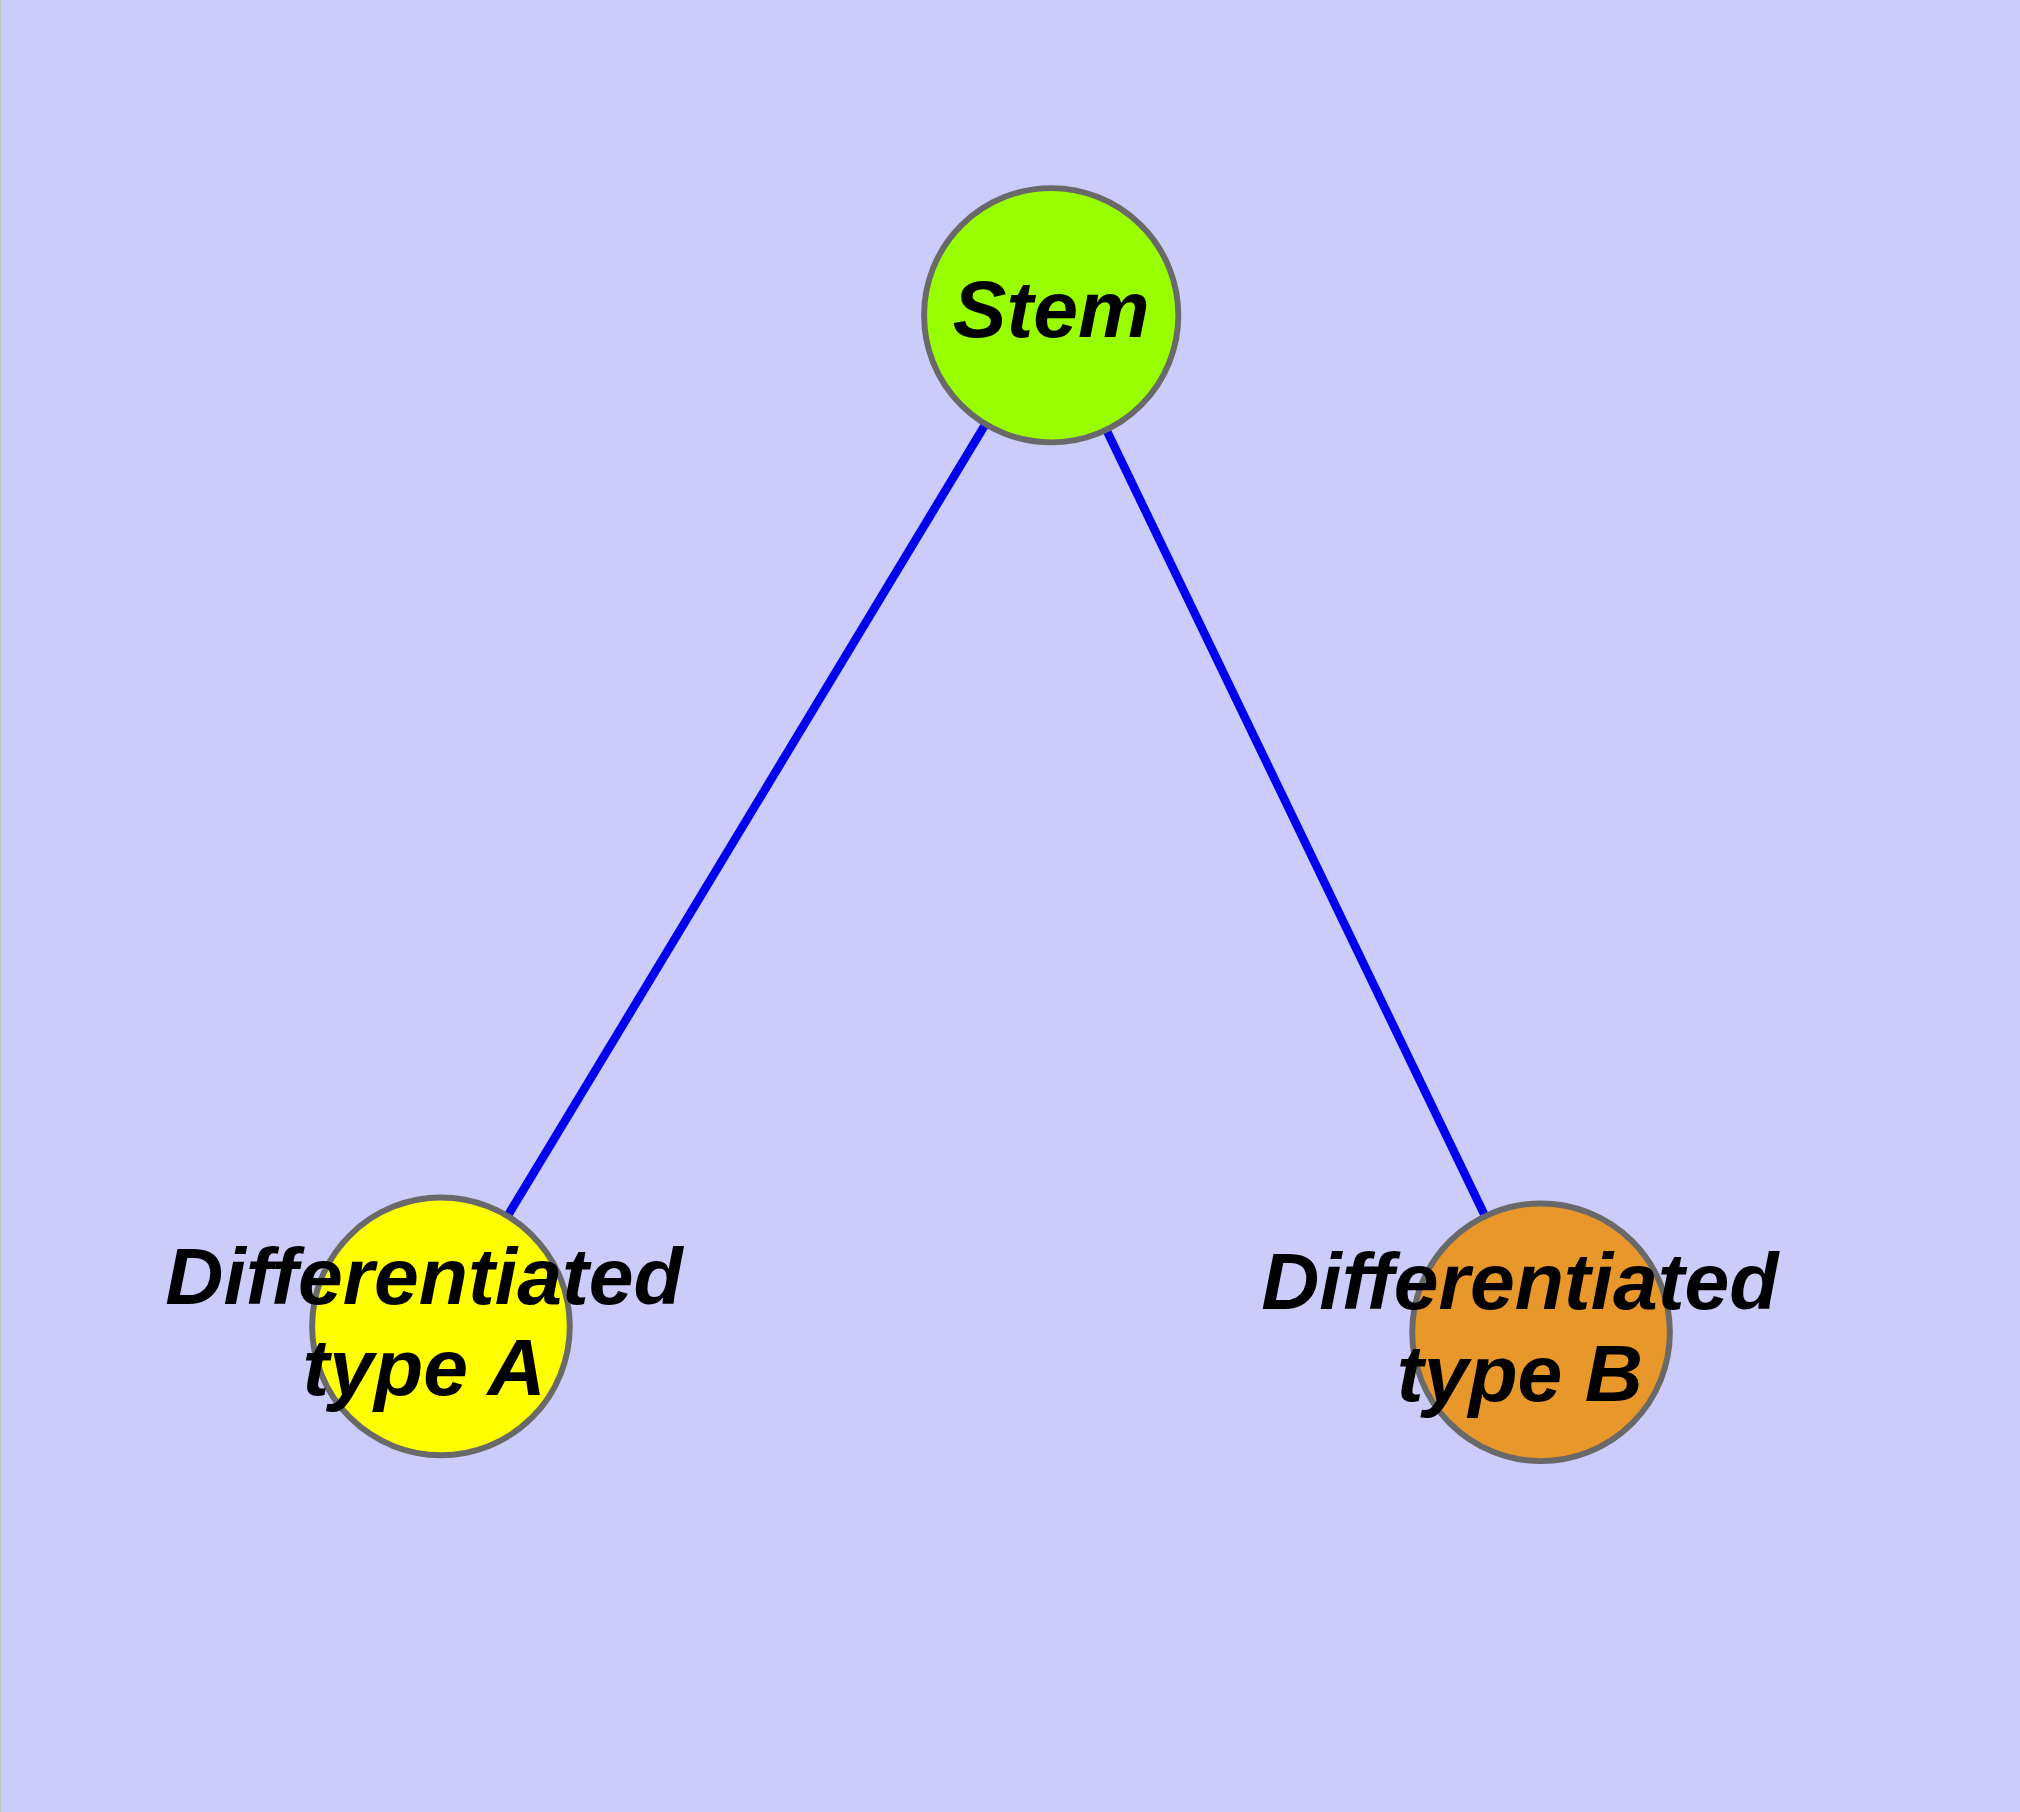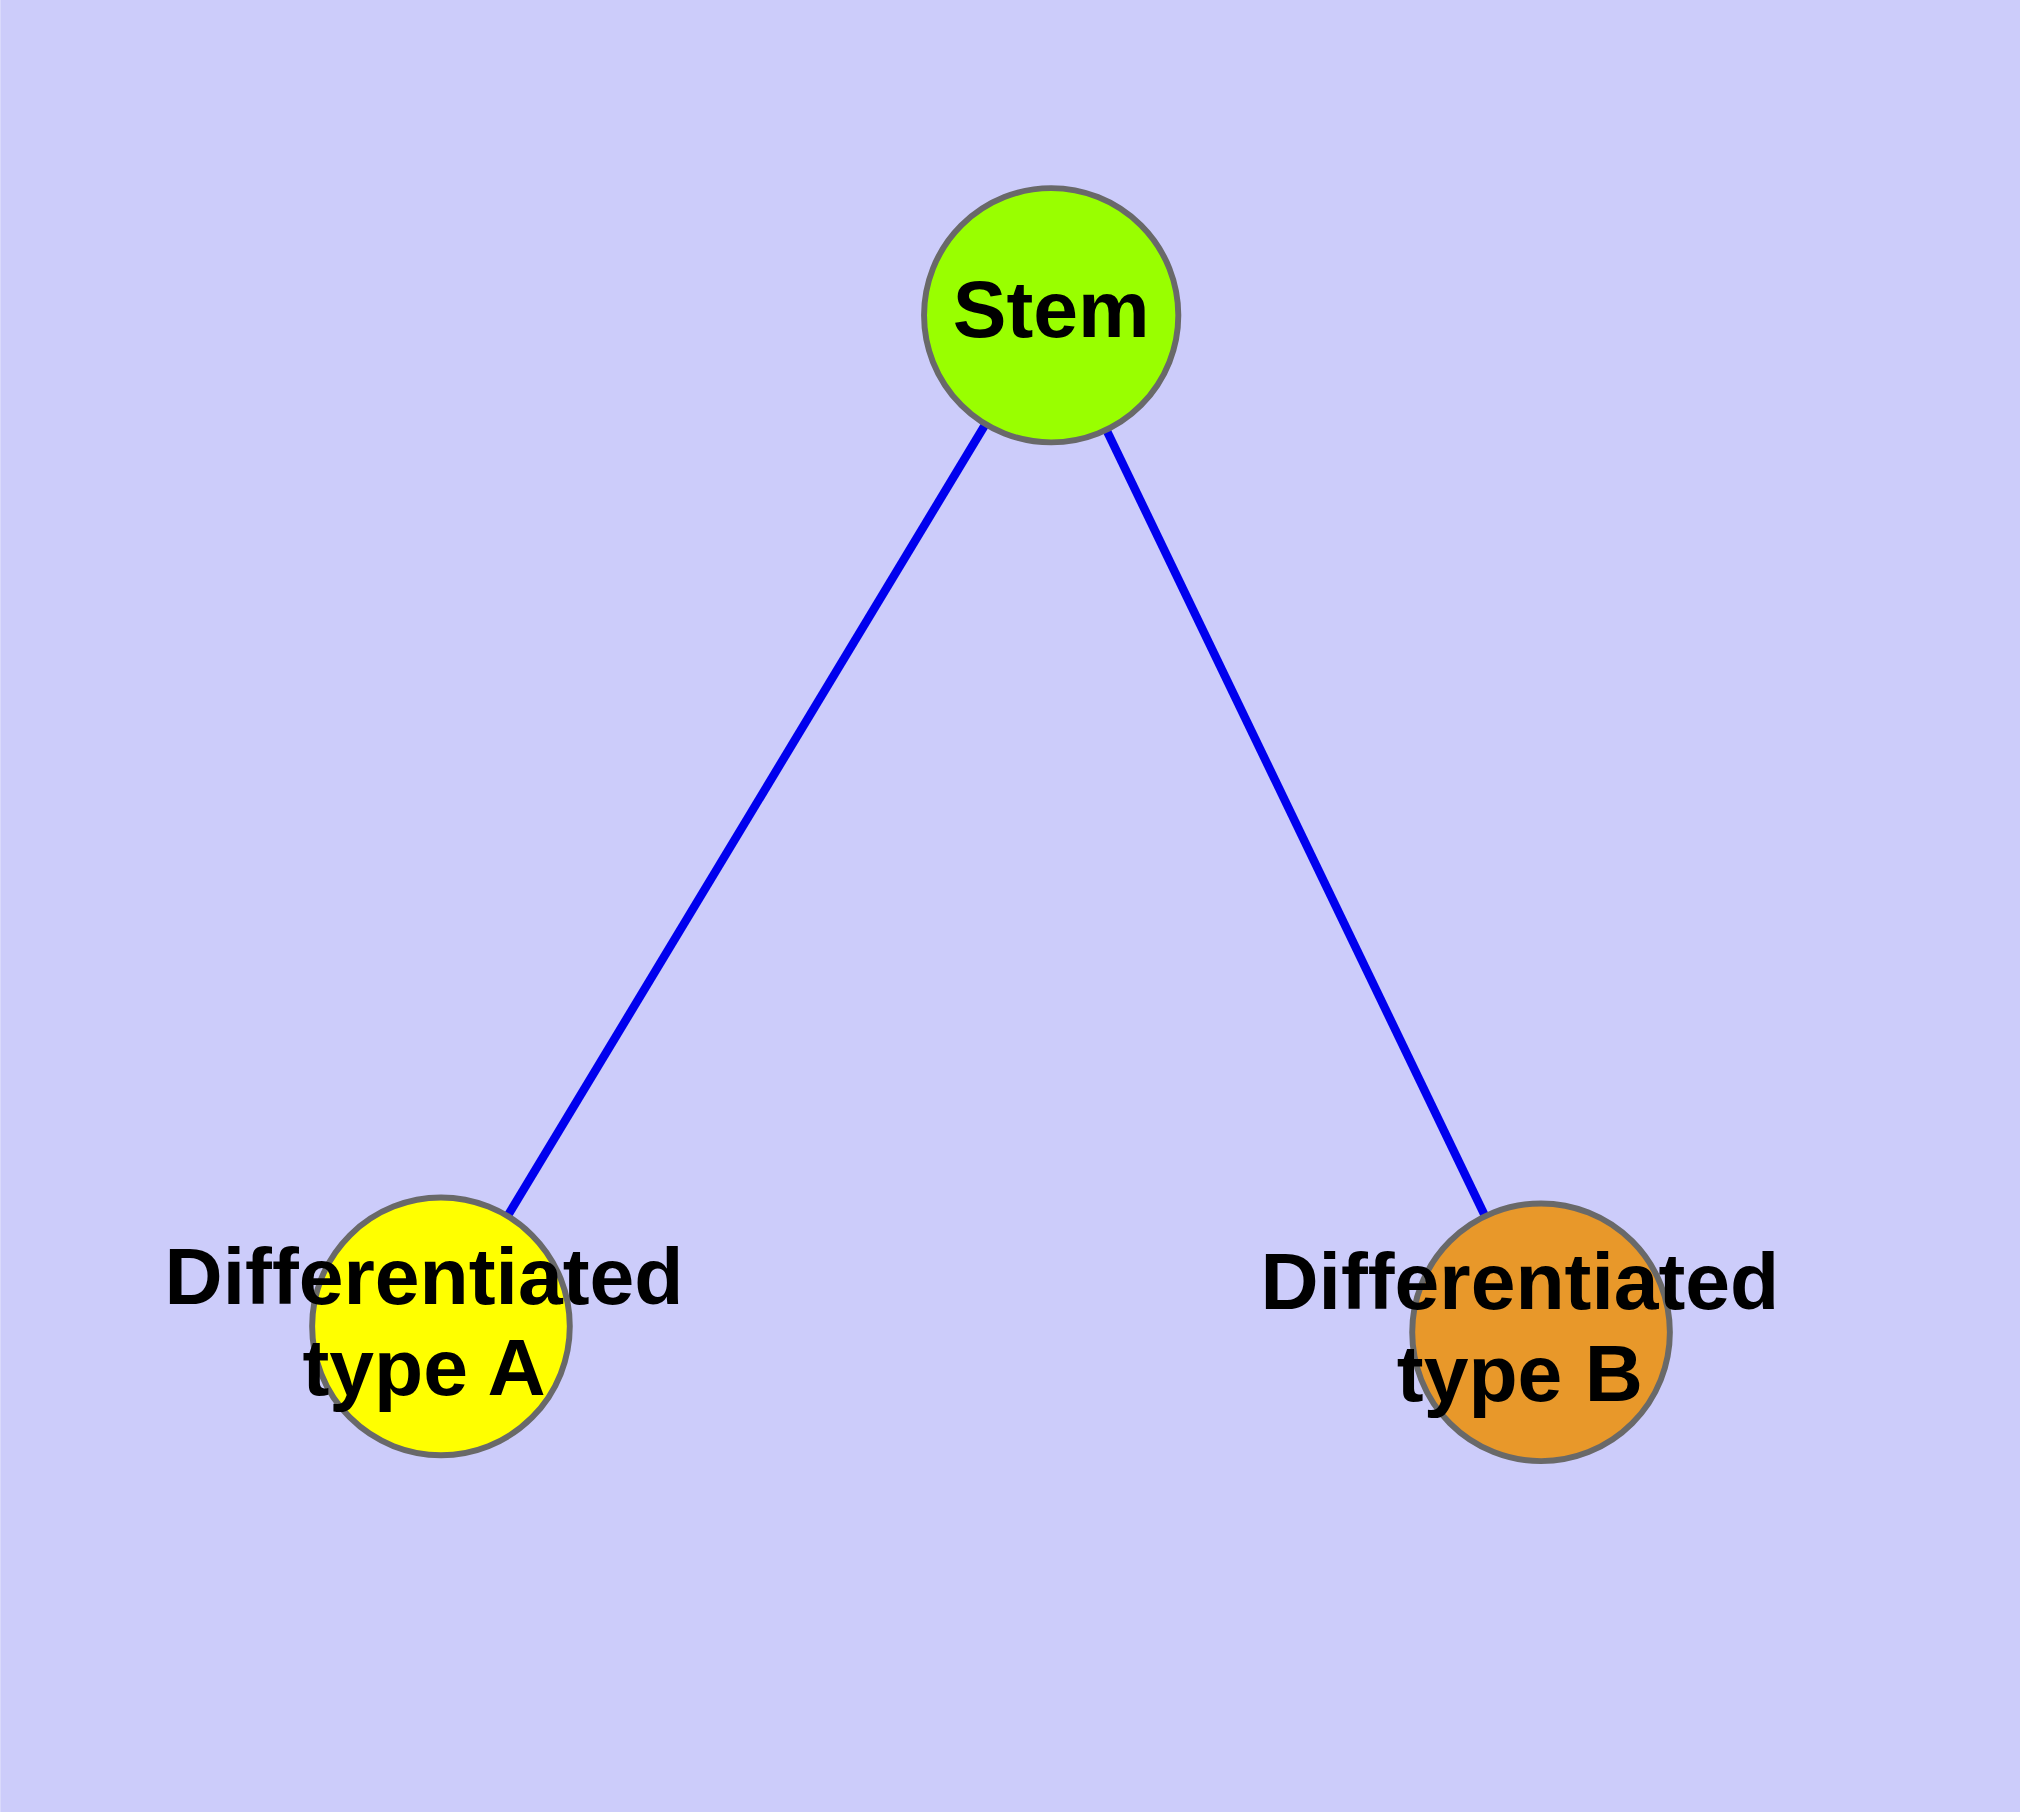--- a/index.html
+++ b/index.html
@@ -5,23 +5,24 @@
 <style>
   html, body {
     margin: 0;
     padding: 0;
     background: #ccccfa;
   }
   #stage {
     position: relative;
     width: 2021px;
     height: 1812px;
-    background: #ffffff;
+    background: #84cc16;
     overflow: hidden;
     font-family: "Liberation Sans", sans-serif;
+    font-style: italic;
   }
   #graph-svg {
     position: absolute;
     top: 0;
     left: 0;
     width: 2021px;
     height: 1812px;
     display: block;
   }
   .edge-line {

